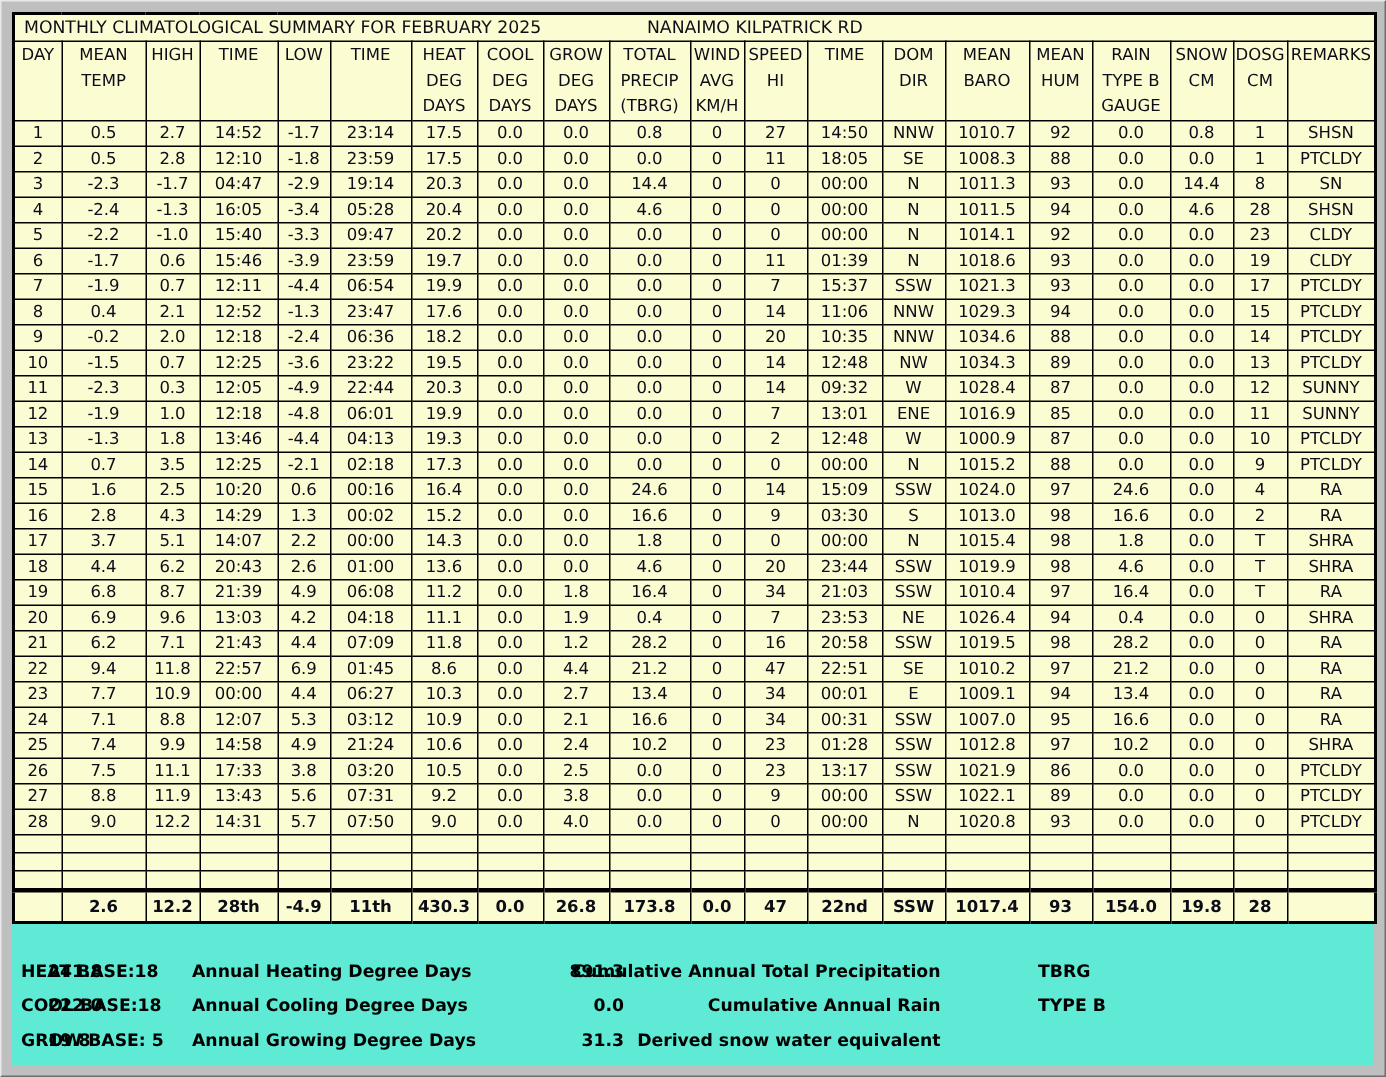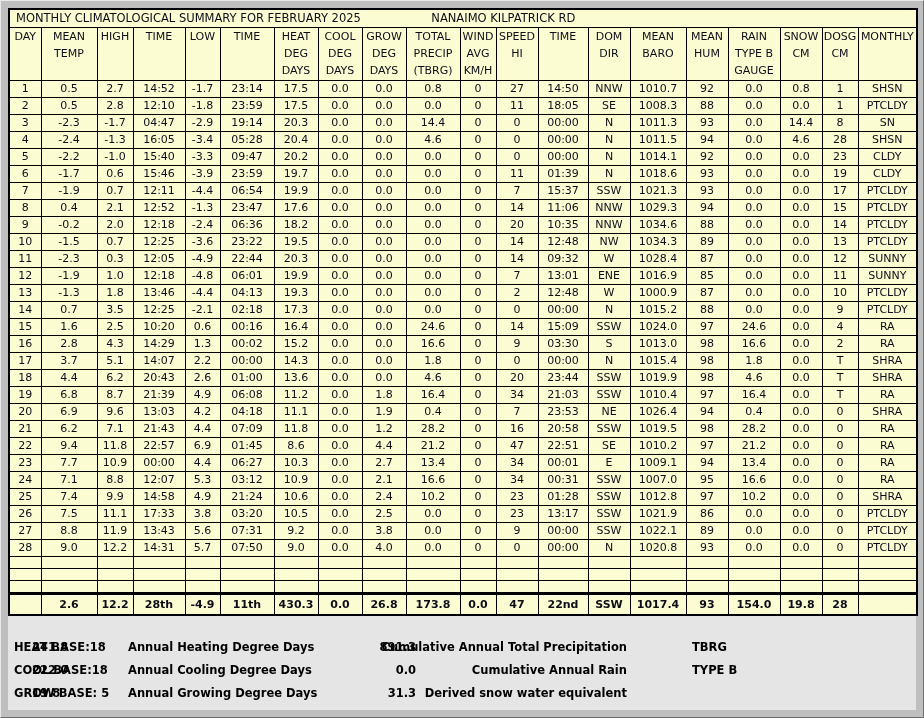--- a/index.html
+++ b/index.html
@@ -11,21 +11,21 @@
   }
   .window{
     position:absolute;inset:0;
     background:#bfbfbf;
     border-top:1px solid #e9e9e9;border-left:1px solid #e9e9e9;
     border-right:1px solid #6f6f6f;border-bottom:1px solid #6f6f6f;
     box-sizing:border-box;
   }
   .content{
     position:absolute;top:7px;left:7px;right:7px;bottom:7px;
-    background:#e5e5e5;
+    background:#5eead4;
   }
   table{
     border-collapse:collapse;
     width:100%;
     table-layout:fixed;
     background:#fcfcd2;
     border:2px solid #000;
   }
   td,th{
     border:1px solid #000;
@@ -143,21 +143,21 @@
 BARO</th>
             <th>MEAN
 HUM</th>
             <th>RAIN
 TYPE B
 GAUGE</th>
             <th>SNOW
 CM</th>
             <th>DOSG
 CM</th>
-            <th>MONTHLY</th>
+            <th>REMARKS</th>
           </tr>
       </thead>
       <tbody id="table-body">
           <tr class="data-row">
             <td>1</td>
             <td>0.5</td>
             <td>2.7</td>
             <td>14:52</td>
             <td>-1.7</td>
             <td>23:14</td>

